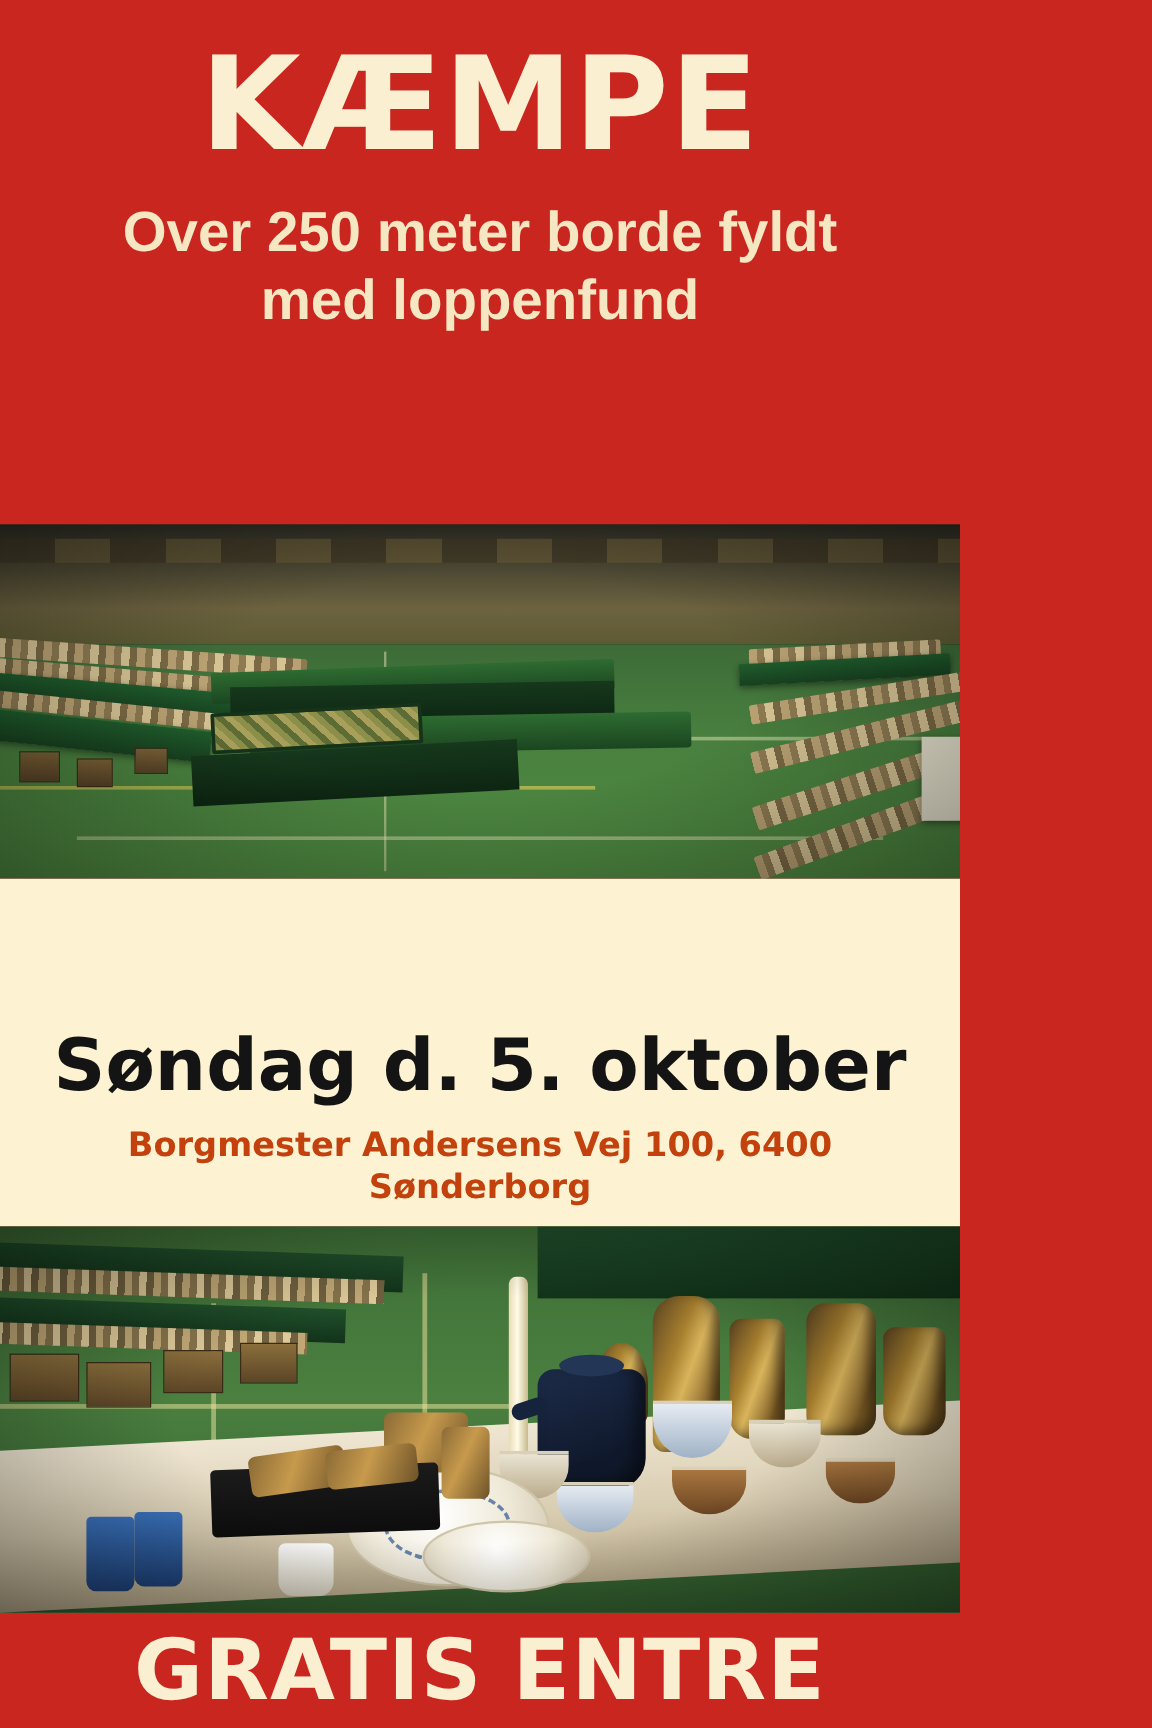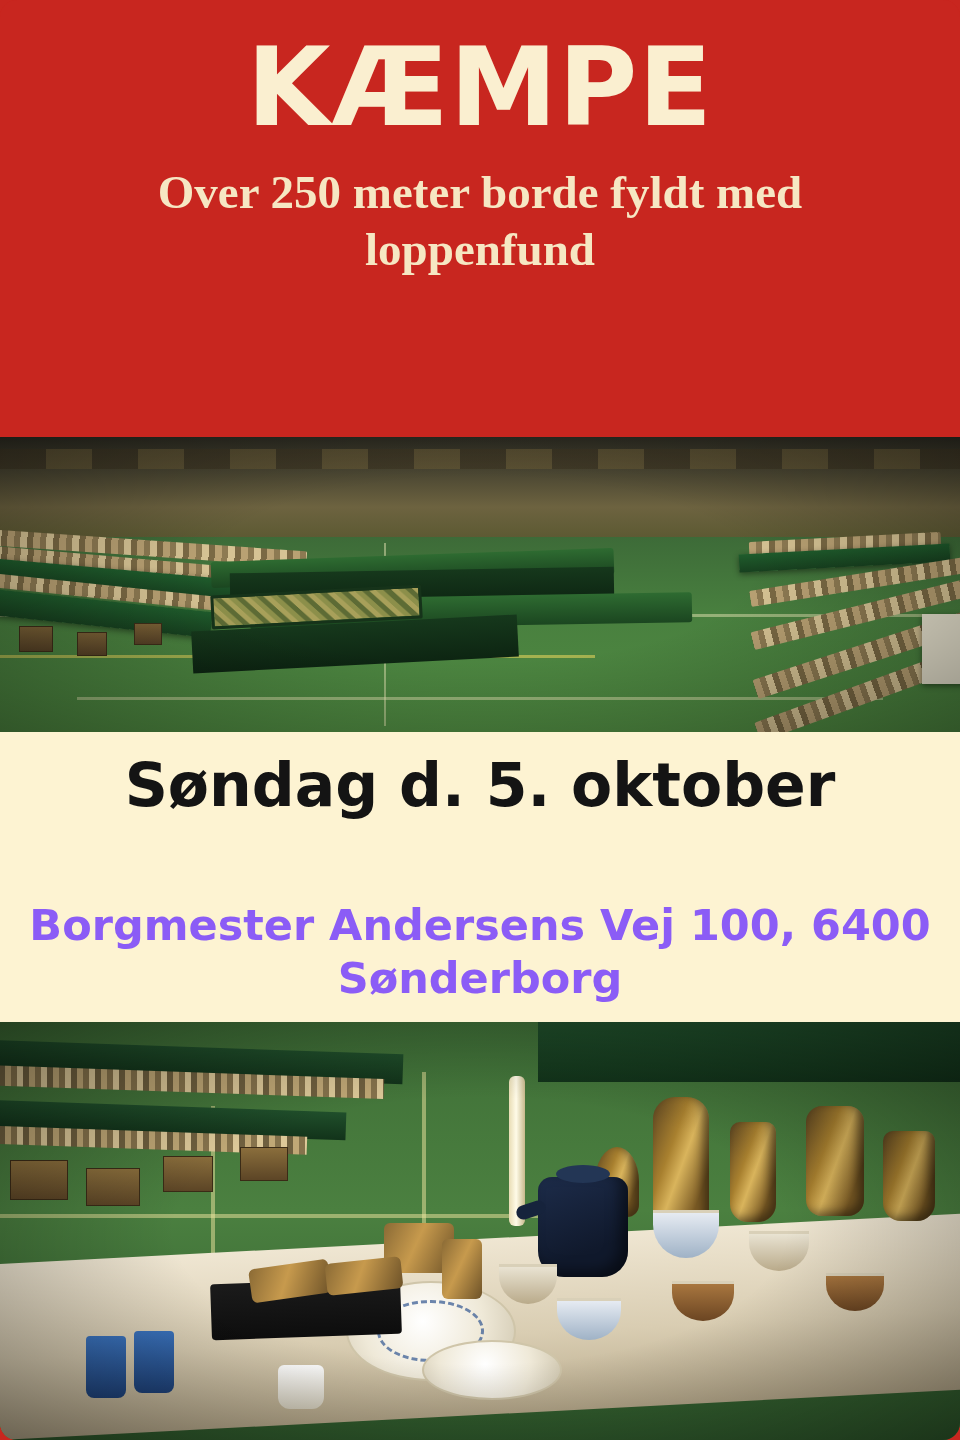--- a/index.html
+++ b/index.html
@@ -6,27 +6,26 @@
 
   html, body {
     width: 960px;
     height: 1440px;
     background: #c8261f;
     font-family: "Liberation Sans", sans-serif;
   }
 
   .poster {
     position: relative;
-    width: 960px;
+    width: 800px;
     height: 1440px;
     overflow: hidden;
     background: #c8261f;
     display: flex;
     flex-direction: column;
-    border-radius: 17px;
   }
 
   
   .header {
     background: #c8261f;
     height: 437px;
     padding: 34px 28px 18px 28px;
     text-align: center;
     display: flex;
     flex-direction: column;
@@ -48,21 +47,21 @@
     font-weight: 700;
     font-size: 100px;
     line-height: 1.05;
     letter-spacing: 0px;
     color: #faefd0;
     text-transform: uppercase;
     margin-top: 4px;
   }
 
   .subtitle {
-    font-family: Liberation Serif, serif;
+    font-family: Liberation Sans, sans-serif;
     font-weight: 700;
     font-size: 47px;
     line-height: 1.22;
     color: #f6e7c3;
     margin-top: 22px;
     padding: 0 40px;
   }
 
   
   .photo-hall {
@@ -131,38 +130,38 @@
   }
 
   
   .info {
     background: #fdf3d2;
     padding: 18px 20px 16px 20px;
     text-align: center;
     height: 290px;
     display: flex;
     flex-direction: column;
-    justify-content: space-between;
+    justify-content: flex-end;
     gap: 2px;
   }
   .info-date,
   .info-time,
   .info-place {
     font-family: "DejaVu Sans", sans-serif;
     font-weight: 700;
     font-size: 60px;
     line-height: 1.18;
     color: #141414;
   }
   .info-address {
     font-family: "DejaVu Sans", sans-serif;
     font-weight: 700;
-    font-size: 43px;
+    font-size: 28px;
     line-height: 1.25;
-    color: #8b5cf6;
+    color: #c2410c;
     margin-top: 10px;
   }
 
   
   .photo-goods {
     position: relative;
     flex: 1 1 auto;
     width: 100%;
     overflow: hidden;
     background: #3e6b36;
@@ -382,14 +381,17 @@
     <div class="obj wood" style="left:26%; top:58%; width:80px; height:34px; transform:rotate(-8deg);"></div>
     <div class="obj wood" style="left:34%; top:57%; width:76px; height:32px; transform:rotate(-6deg);"></div>
 
     <div class="obj glass-blue" style="left:9%;  top:75%;"></div>
     <div class="obj glass-blue" style="left:14%; top:74%;"></div>
     <div class="obj cup-white" style="left:29%; top:82%;"></div>
 
     <div class="vignette"></div>
   </div>
 
+  <div class="footer">
+    <div class="footer-text">GRATIS ENTRE</div>
+  </div>
 
 </div>
 
 </body></html>

